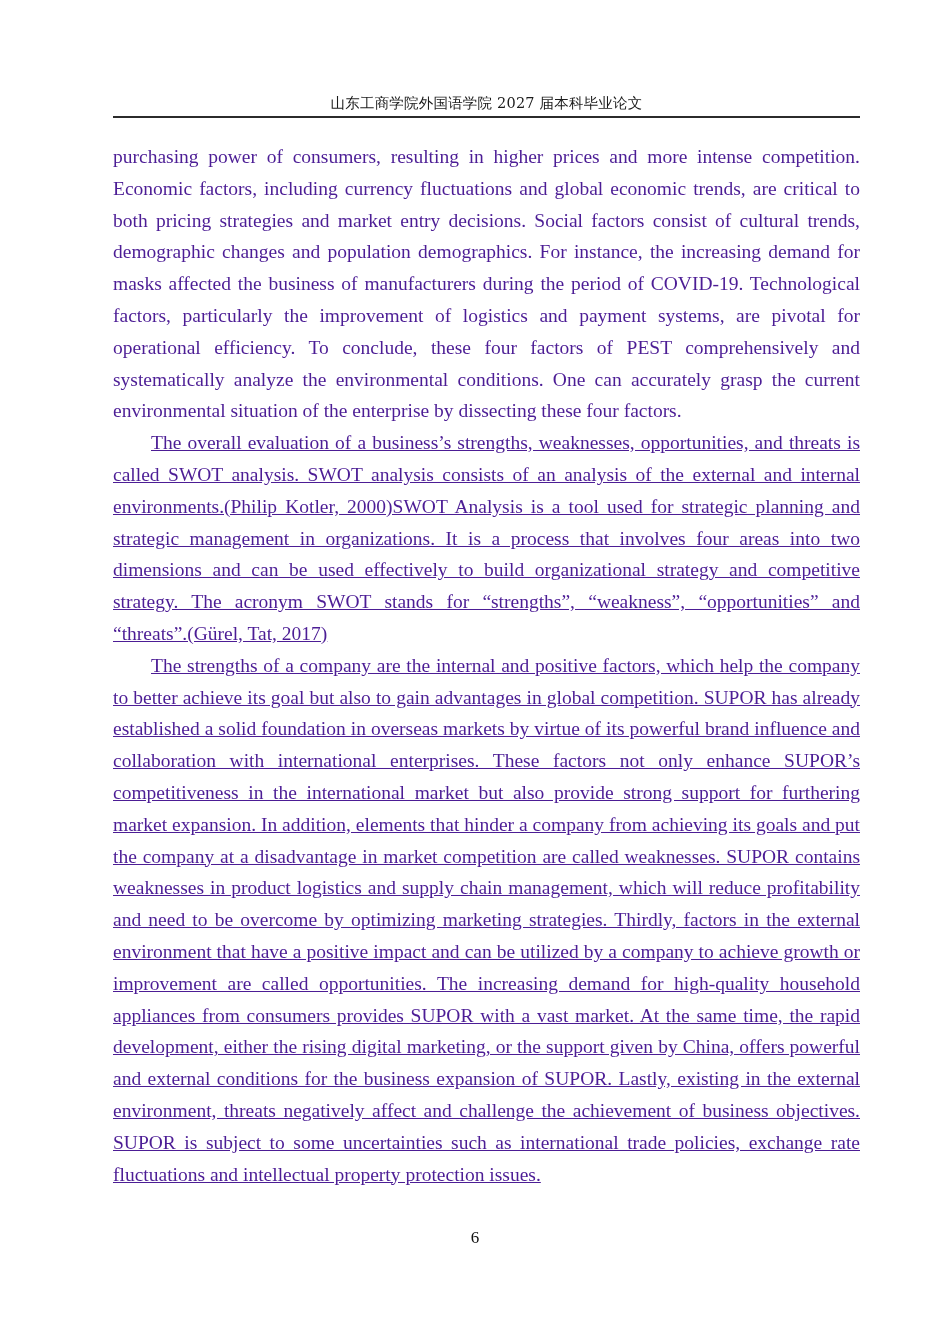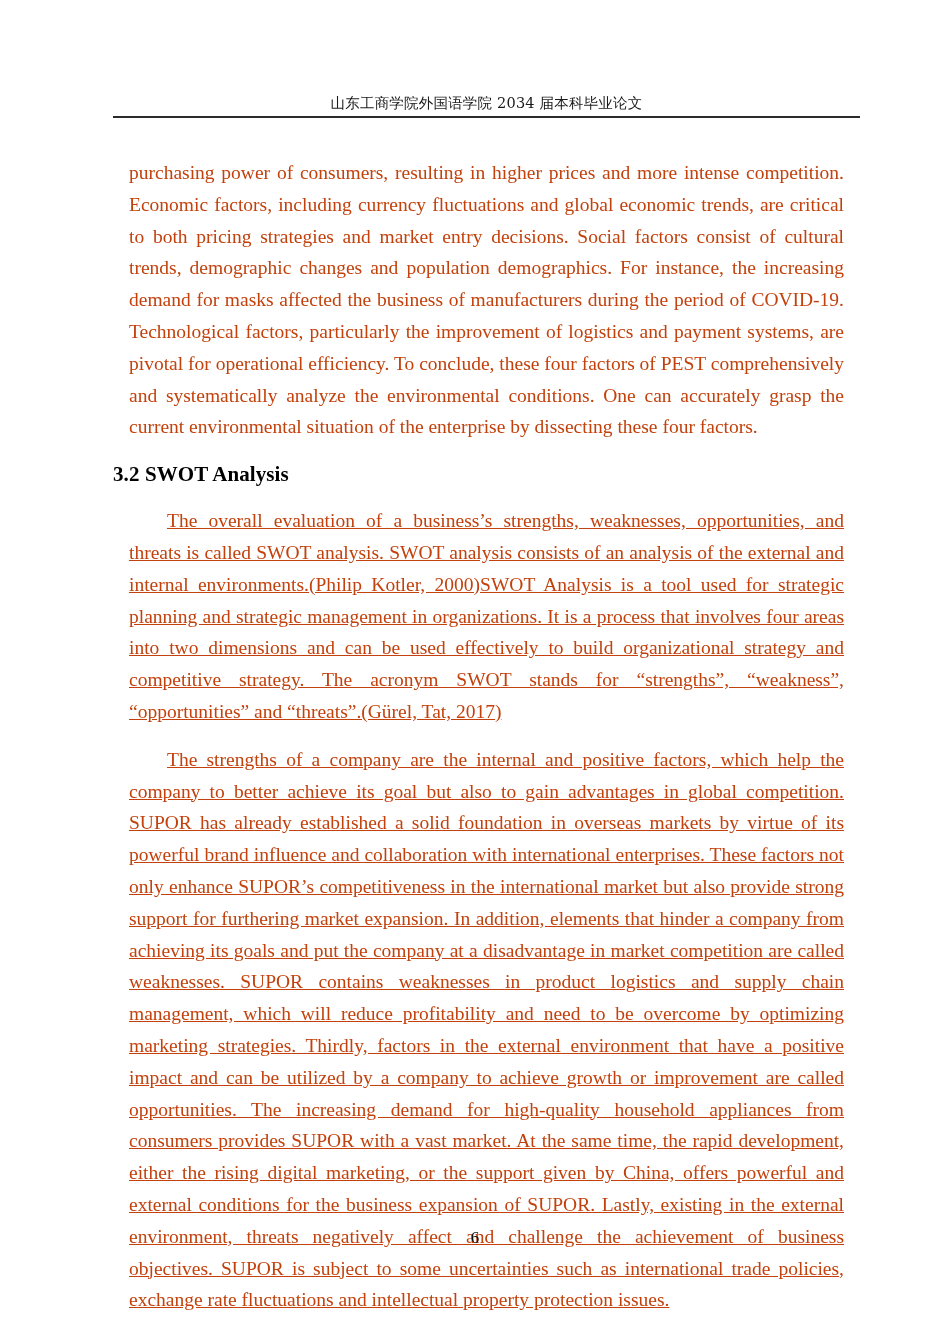--- a/index.html
+++ b/index.html
@@ -50,28 +50,28 @@
 
   
   .content {
     position: absolute;
     left: 113px;
     top: 141px;
     width: 747px;
   }
 
   p.para {
-    margin: 16px;
+    margin: 0;
     font-size: 19.5px;
     line-height: 31.8px;
     text-align: justify;
     text-justify: inter-word;
     text-indent: 0;
     hyphens: none;
-    color: #c2410c;
+    color: #4c1d95;
   }
   p.para.indent {
     text-indent: 38px;
     text-decoration: underline;
   }
   
 
   h2.section-heading {
     margin: 9px 0 4px 0;
     font-size: 21px;
@@ -93,29 +93,28 @@
     line-height: 20px;
     color: #111111;
   }
 </style>
 </head>
 <body>
 
 <div class="page">
 
   <div class="header-block">
-    <div class="header-title">山东工商学院外国语学院 2034 届本科毕业论文</div>
+    <div class="header-title">山东工商学院外国语学院 2027 届本科毕业论文</div>
     <div class="header-rule"></div>
   </div>
 
   <div class="content">
 
     <p class="para">purchasing power of consumers, resulting in higher prices and more intense competition. Economic factors, including currency fluctuations and global economic trends, are critical to both pricing strategies and market entry decisions. Social factors consist of cultural trends, demographic changes and population demographics. For instance, the increasing demand for masks affected the business of manufacturers during the period of COVID-19. Technological factors, particularly the improvement of logistics and payment systems, are pivotal for operational efficiency. To conclude, these four factors of PEST comprehensively and systematically analyze the environmental conditions. One can accurately grasp the current environmental situation of the enterprise by dissecting these four factors.</p>
 
-    <h2 class="section-heading">3.2 SWOT Analysis</h2>
 
     <p class="para indent">The overall evaluation of a business’s strengths, weaknesses, opportunities, and threats is called SWOT analysis. SWOT analysis consists of an analysis of the external and internal environments.(Philip Kotler, 2000)SWOT Analysis is a tool used for strategic planning and strategic management in organizations. It is a process that involves four areas into two dimensions and can be used effectively to build organizational strategy and competitive strategy. The acronym SWOT stands for “strengths”, “weakness”, “opportunities” and “threats”.(Gürel, Tat, 2017)</p>
 
     <p class="para indent">The strengths of a company are the internal and positive factors, which help the company to better achieve its goal but also to gain advantages in global competition. SUPOR has already established a solid foundation in overseas markets by virtue of its powerful brand influence and collaboration with international enterprises. These factors not only enhance SUPOR’s competitiveness in the international market but also provide strong support for furthering market expansion. In addition, elements that hinder a company from achieving its goals and put the company at a disadvantage in market competition are called weaknesses. SUPOR contains weaknesses in product logistics and supply chain management, which will reduce profitability and need to be overcome by optimizing marketing strategies. Thirdly, factors in the external environment that have a positive impact and can be utilized by a company to achieve growth or improvement are called opportunities. The increasing demand for high-quality household appliances from consumers provides SUPOR with a vast market. At the same time, the rapid development, either the rising digital marketing, or the support given by China, offers powerful and external conditions for the business expansion of SUPOR. Lastly, existing in the external environment, threats negatively affect and challenge the achievement of business objectives. SUPOR is subject to some uncertainties such as international trade policies, exchange rate fluctuations and intellectual property protection issues.</p>
 
   </div>
 
   <div class="page-number">6</div>
 
 </div>

